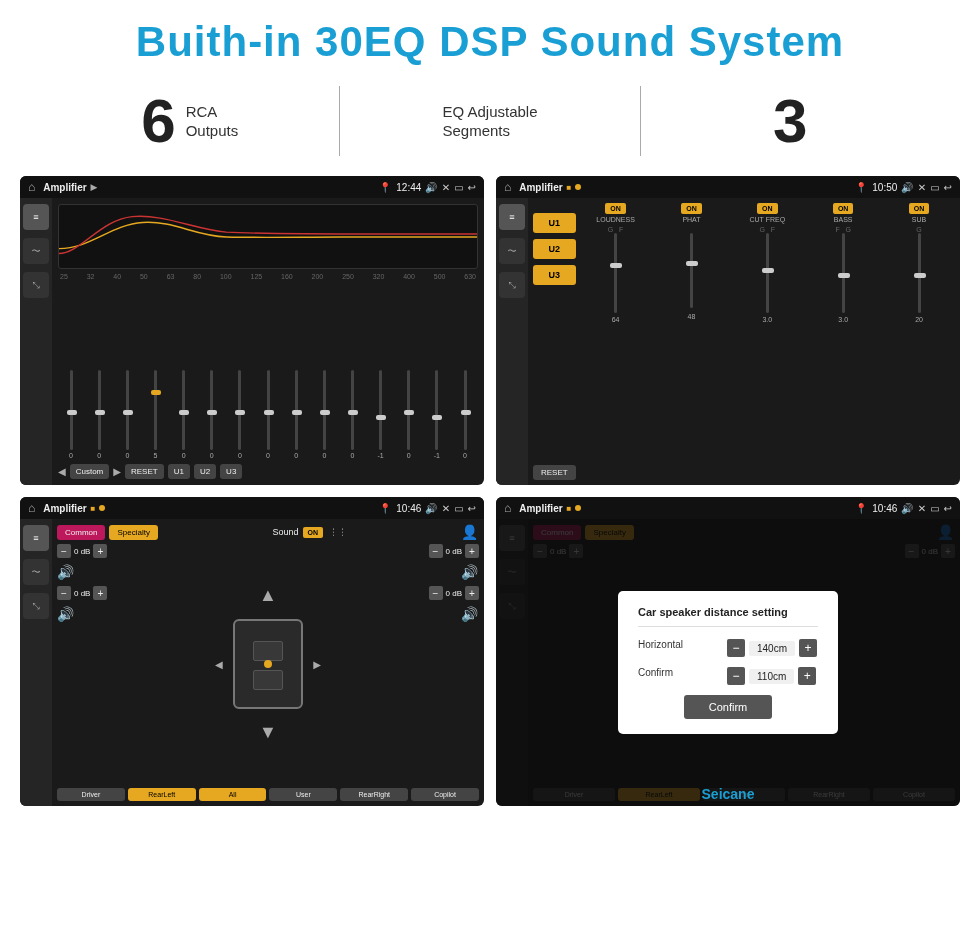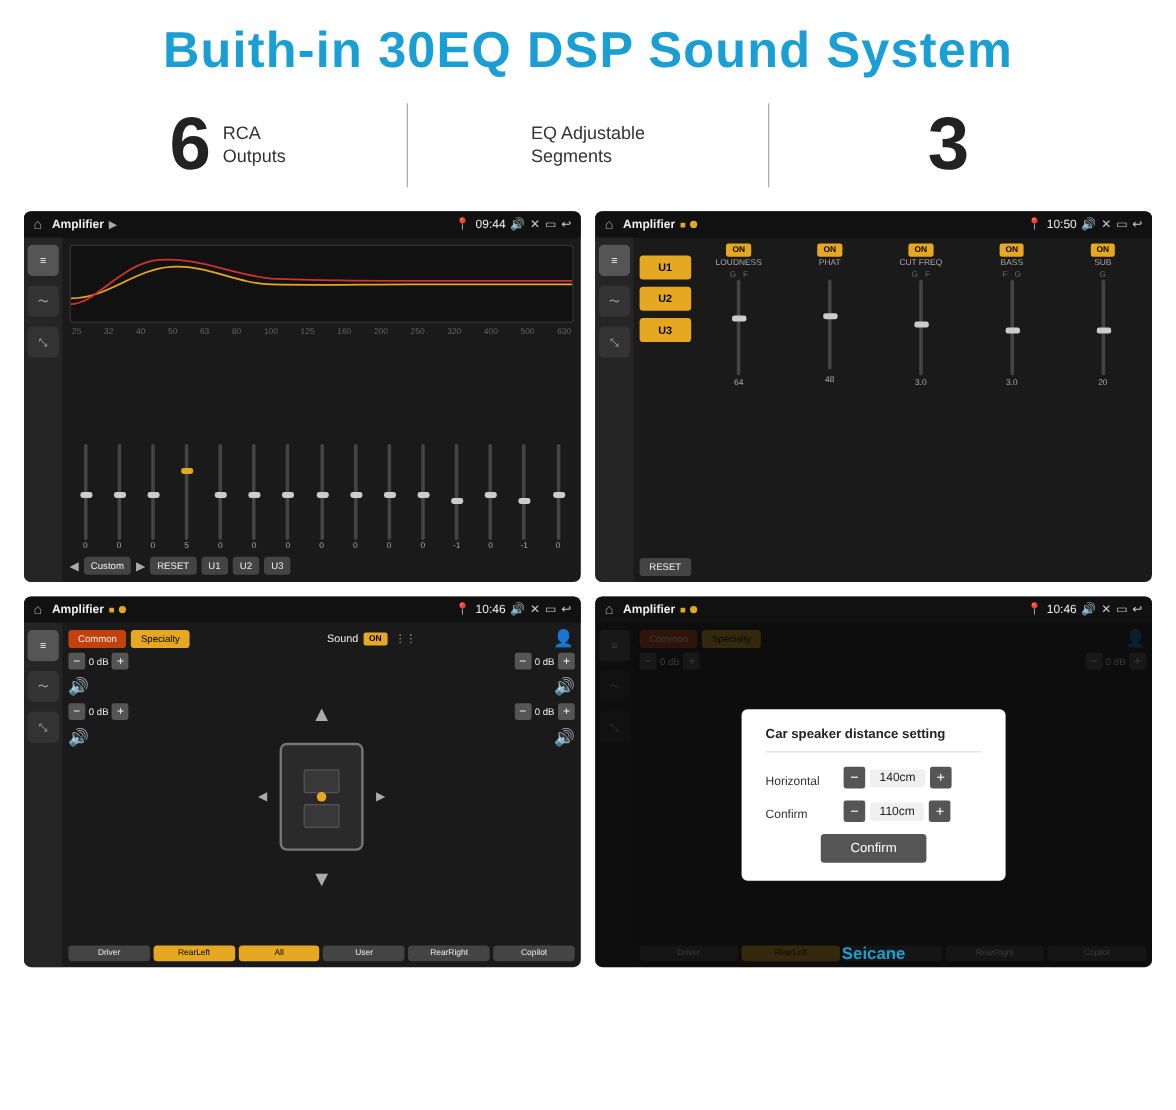--- a/index.html
+++ b/index.html
@@ -273,21 +273,21 @@
       display: flex;
       flex-direction: column;
       gap: 4px;
     }
     .fader-top {
       display: flex;
       align-items: center;
       gap: 4px;
     }
     .fader-tab {
-      background: #c2410c;
+      background: #be185d;
       color: #eee;
       border: none;
       border-radius: 3px;
       font-size: 8px;
       padding: 3px 8px;
       cursor: pointer;
     }
     .fader-tab.active { background: #e6a820; color: #000; }
     .fader-label {
       font-size: 9px;
@@ -389,23 +389,23 @@
       font-size: 11px;
       font-weight: bold;
       color: #222;
       text-align: left;
       margin-bottom: 12px;
       border-bottom: 1px solid #ddd;
       padding-bottom: 8px;
     }
     .dialog-row {
       display: flex;
-      align-items: flex-end;
+      align-items: flex-start;
       margin-bottom: 10px;
-      gap: 0;
+      gap: 24px;
     }
     .dialog-row-label {
       font-size: 10px;
       color: #333;
       width: 65px;
     }
     .dialog-value-ctrl {
       display: flex;
       align-items: center;
       gap: 4px;
@@ -488,21 +488,21 @@
 
 <div class="screens-grid">
 
   <div class="screen-panel">
     <div class="status-bar">
       <span class="home-icon">⌂</span>
       <span class="app-title">Amplifier</span>
       <span style="font-size:9px;color:#aaa;">▶</span>
       <div class="icons">
         <span>📍</span>
-        <span class="time">09:44</span>
+        <span class="time">12:44</span>
         <span>🔊</span>
         <span>✕</span>
         <span>▭</span>
         <span>↩</span>
       </div>
     </div>
     <div class="panel-content">
 
       <div class="side-tabs">
         <div class="side-tab active">≡</div>

